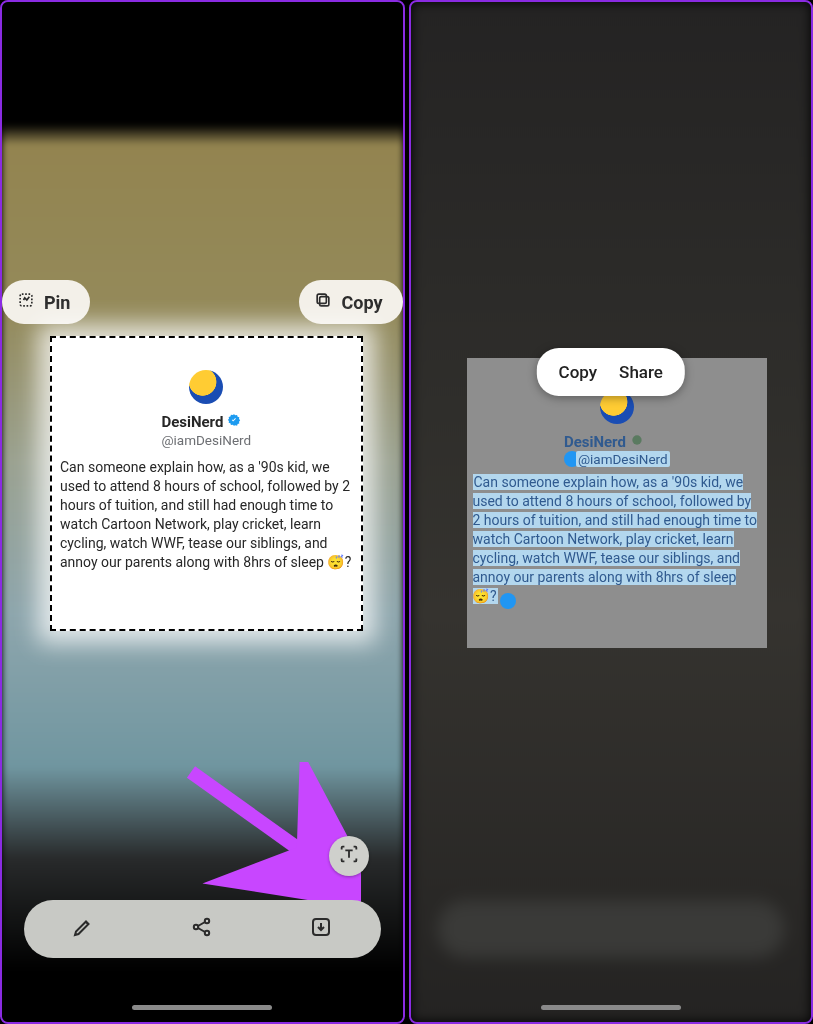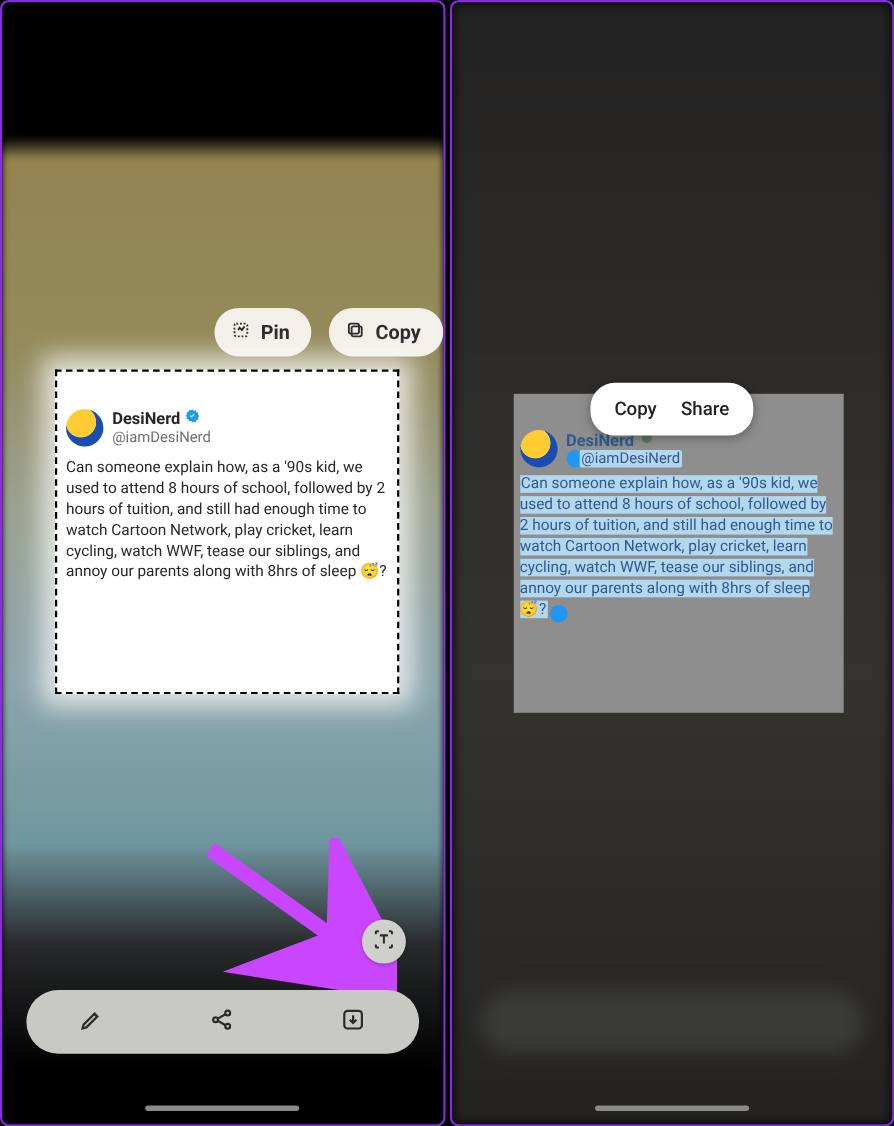--- a/index.html
+++ b/index.html
@@ -35,21 +35,21 @@
     #938450 14%, #948a5a 30%,
     #9ba291 45%, #8ea6ad 60%, #7096a0 75%,
     #282a2b 84%, #000 95%, #000 100%);
   filter: blur(3px);
 }
 
 
 .pill-row {
   position: absolute;
   top: 278px; left: 0; right: 0;
-  display: flex; justify-content: flex-end; gap: 16px; margin-left: 27px;
+  display: flex; justify-content: space-between; gap: 16px;
 }
 .pill {
   background: #f3f0e9;
   border-radius: 26px;
   height: 44px;
   padding: 0 20px 0 14px;
   display: flex; align-items: center; gap: 8px;
   font-size: 18px; font-weight: 700; color: #2a2a2a;
   cursor: pointer;
 }
@@ -58,21 +58,21 @@
 
 .capture-card {
   position: absolute;
   top: 334px; left: 48px; right: 40px;
   height: 295px;
   background: #fff;
   border: 2px dashed #000;
   box-shadow: 0 0 22px 12px rgba(255,255,255,0.75);
   padding: 8px;
 }
-.tweet-head { display: flex; align-items: flex-end; gap: 8px; margin: 24px 0 10px 0; }
+.tweet-head { display: flex; align-items: center; gap: 8px; margin: 24px 0 10px 0; flex-direction: column; }
 .avatar {
   width: 34px; height: 34px; border-radius: 50%;
   background: radial-gradient(circle at 40% 35%, #ffcc33 45%, #1a4db3 47%);
   flex: none;
 }
 .name-line { display: flex; align-items: center; gap: 4px; }
 .disp-name { font-weight: 700; font-size: 15px; color: #262626; }
 .verified { width: 14px; height: 14px; }
 .handle { color: #6d6f73; font-size: 13.5px; margin-top: 1px; }
 .tweet-body {

